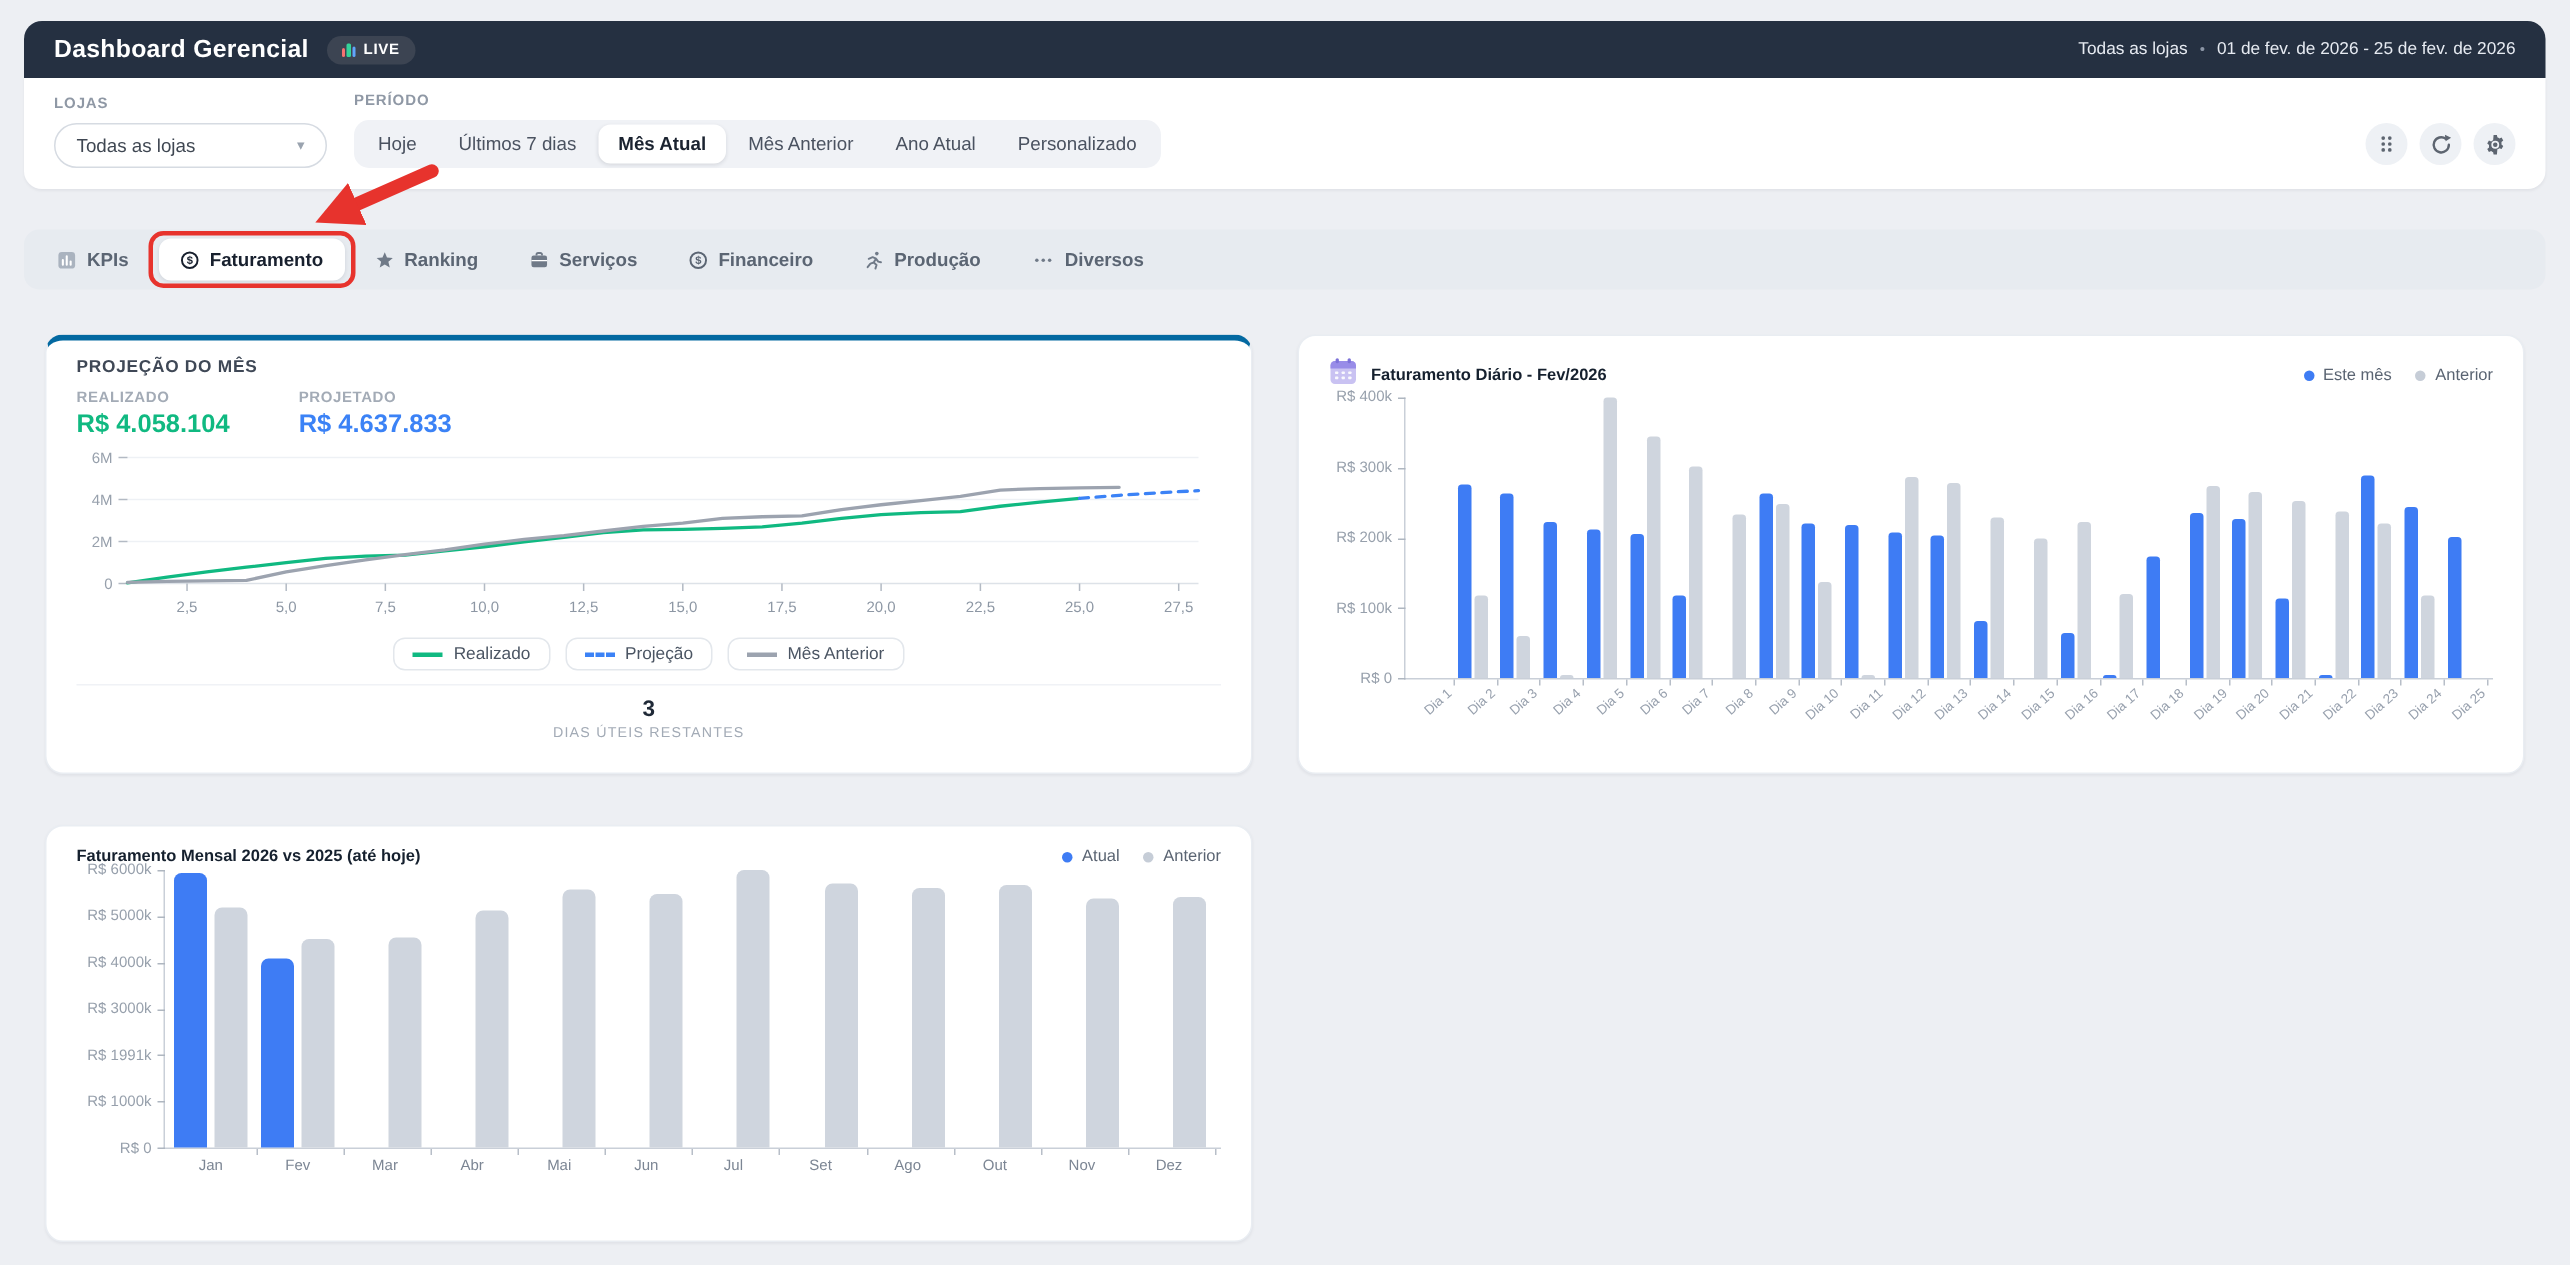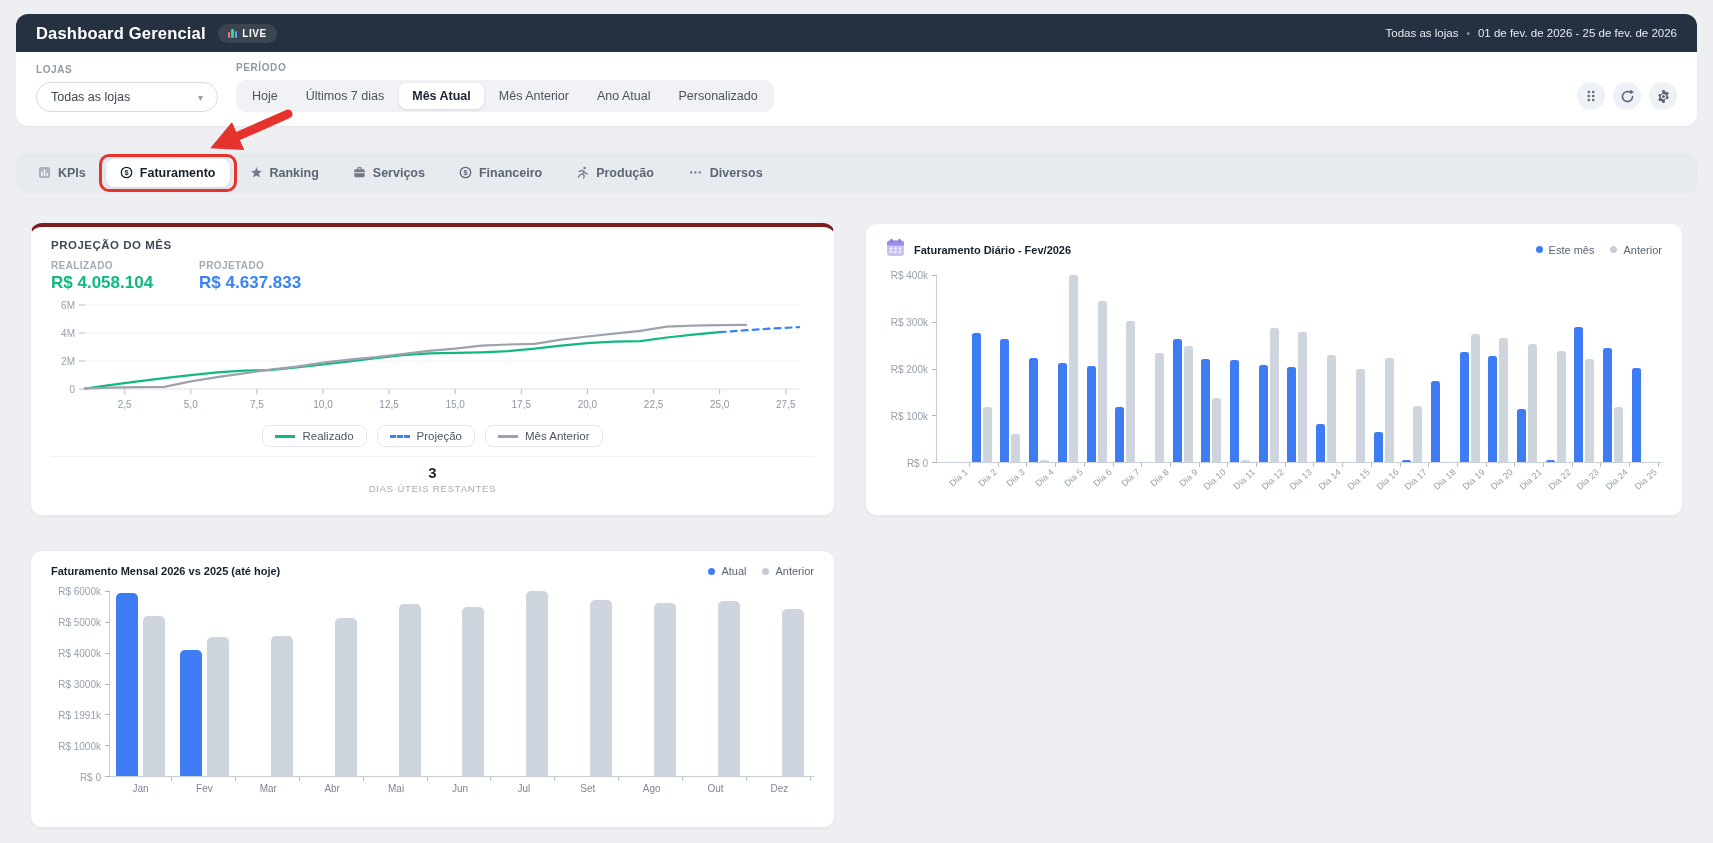--- a/index.html
+++ b/index.html
@@ -59,21 +59,21 @@
     display:flex; align-items:center; justify-content:center; color:#4b5563; font-size:16px;
   }
 
   
   .tabsrow {
     margin-top:27px; background:#e7ebf0; border-radius:10px; height:40px;
     display:flex; align-items:center; gap:6px; padding:0 8px; position:relative;
   }
   .tab-wrap { position:relative; display:flex; }
   .tab {
-    display:flex; align-items:flex-start; gap:7px; padding:7px 14px; border-radius:8px;
+    display:flex; align-items:flex-end; gap:7px; padding:7px 14px; border-radius:8px;
     font-size:12.5px; font-weight:bold; color:#5b6573; cursor:pointer; white-space:nowrap;
   }
   .tab.active { background:#fff; color:#18202e; box-shadow:0 1px 3px rgba(16,24,40,.10); }
   .tab .ticon { display:flex; align-items:center; }
   .ann-box {
     position:absolute; inset:-5px -7px; border:3px solid #e7332d; border-radius:10px;
     pointer-events:none; z-index:4;
   }
   .ann-arrow { position:absolute; left:calc(100% - 46px); bottom:calc(100% + 1px); pointer-events:none; z-index:5; overflow:visible; }
 
@@ -82,21 +82,21 @@
     margin-top:30px; padding:0 14px;
     display:grid; grid-template-columns:805px 818px; grid-template-rows:293px 278px;
     column-gap:30px; row-gap:34px; align-items:start;
   }
   .card {
     background:#fff; border:1px solid #e9edf2; border-radius:12px;
     box-shadow:0 1px 2px rgba(16,24,40,.05); height:100%;
   }
 
   
-  .proj-card { border-top:4px solid #7f1d1d; padding:10px 20px 8px; grid-column:1; grid-row:1; }
+  .proj-card { border-top:4px solid #0369a1; padding:10px 20px 8px; grid-column:1; grid-row:1; }
   .proj-title { font-size:11.5px; font-weight:bold; color:#3f4856; letter-spacing:.5px; margin-top:2px; }
   .stats { display:flex; gap:46px; margin-top:9px; }
   .stat-label { font-size:10px; font-weight:bold; color:#a3abb6; letter-spacing:.4px; }
   .stat-value { font-size:17px; font-weight:bold; margin-top:2px; }
   .stat-value.green { color:#10b981; }
   .stat-value.blue { color:#3b82f6; }
   #proj-chart { display:block; margin-top:4px; }
   .chip-legend { display:flex; justify-content:center; gap:10px; margin-top:0; }
   .chip {
     display:flex; align-items:center; gap:7px; border:1px solid #e3e7ec; border-radius:8px;
@@ -110,21 +110,21 @@
   
   .daily-card { grid-column:2; grid-row:1; padding:14px 20px; }
   .monthly-card { grid-column:1; grid-row:2; padding:14px 20px; }
   .card-head { display:flex; align-items:center; justify-content:space-between; }
   .card-title-wrap { display:flex; align-items:center; gap:9px; }
   .card-head h2 { font-size:11px; font-weight:bold; color:#15202e; }
   .dot-legend { display:flex; gap:16px; align-items:center; }
   .dleg-item { display:flex; align-items:center; gap:6px; font-size:11px; color:#5a6472; }
   .dot { width:7px; height:7px; border-radius:50%; display:inline-block; }
 
-  .bc { display:flex; margin-top:14px; }
+  .bc { display:flex; margin-top:3px; }
   .bc-y { position:relative; flex:none; }
   .ylab { position:absolute; right:8px; transform:translateY(-50%); font-size:10px; color:#97a0ac; white-space:nowrap; }
   .bc-plot {
     flex:1; position:relative; display:flex; align-items:flex-end; justify-content:space-between;
     border-left:1px solid #c9cfd8; border-bottom:1px solid #c9cfd8; padding:0 10px 0 6px;
   }
   .ytick { position:absolute; left:-5px; width:5px; height:1px; background:#aeb6c0; }
   .bgroup { position:relative; display:flex; align-items:flex-end; height:100%; }
   .bgroup::after { content:''; position:absolute; right:-7px; bottom:-5px; width:1px; height:4px; background:#b7bec8; }
   .bar { flex:none; }
@@ -626,20 +626,25 @@
               <div class="bar" style="width: 22px; height: 172.7px; background: rgb(207, 213, 222); border-radius: 5px 5px 0px 0px;"></div>
               <div class="xlab-h">Ago</div>
             </div>
             <div class="bgroup" style="gap: 5px;">
               <div class="bar" style="width: 22px; height: 0px; background: rgb(62, 124, 244); border-radius: 5px 5px 0px 0px;"></div>
               <div class="bar" style="width: 22px; height: 175.5px; background: rgb(207, 213, 222); border-radius: 5px 5px 0px 0px;"></div>
               <div class="xlab-h">Out</div>
             </div>
             <div class="bgroup" style="gap: 5px;">
               <div class="bar" style="width: 22px; height: 0px; background: rgb(62, 124, 244); border-radius: 5px 5px 0px 0px;"></div>
+              <div class="bar" style="width: 22px; height: 165.9px; background: rgb(207, 213, 222); border-radius: 5px 5px 0px 0px;"></div>
+              <div class="xlab-h">Nov</div>
+            </div>
+            <div class="bgroup" style="gap: 5px;">
+              <div class="bar" style="width: 22px; height: 0px; background: rgb(62, 124, 244); border-radius: 5px 5px 0px 0px;"></div>
               <div class="bar" style="width: 22px; height: 167.4px; background: rgb(207, 213, 222); border-radius: 5px 5px 0px 0px;"></div>
               <div class="xlab-h">Dez</div>
             </div>
           </div>
         </div>
     </div>
 
   </div>
 </div>
 

